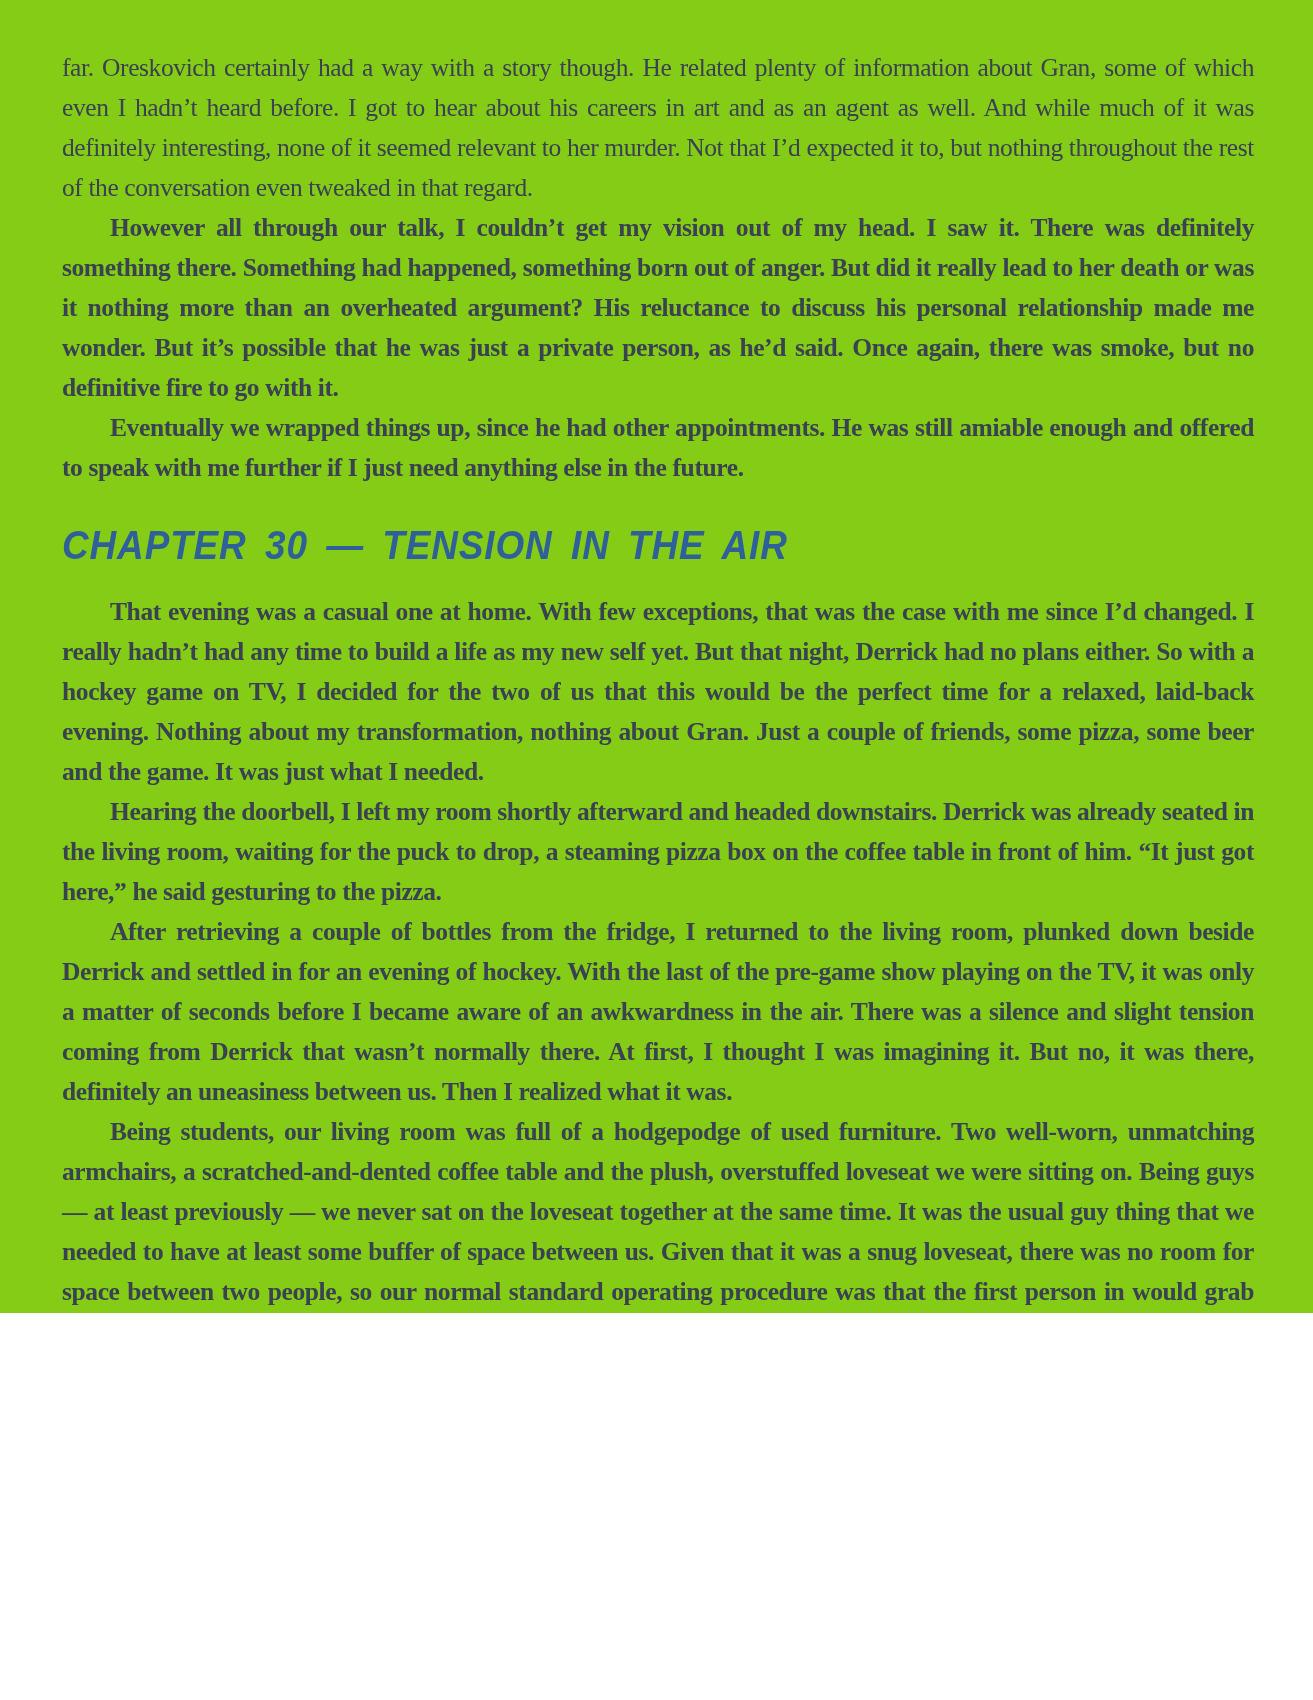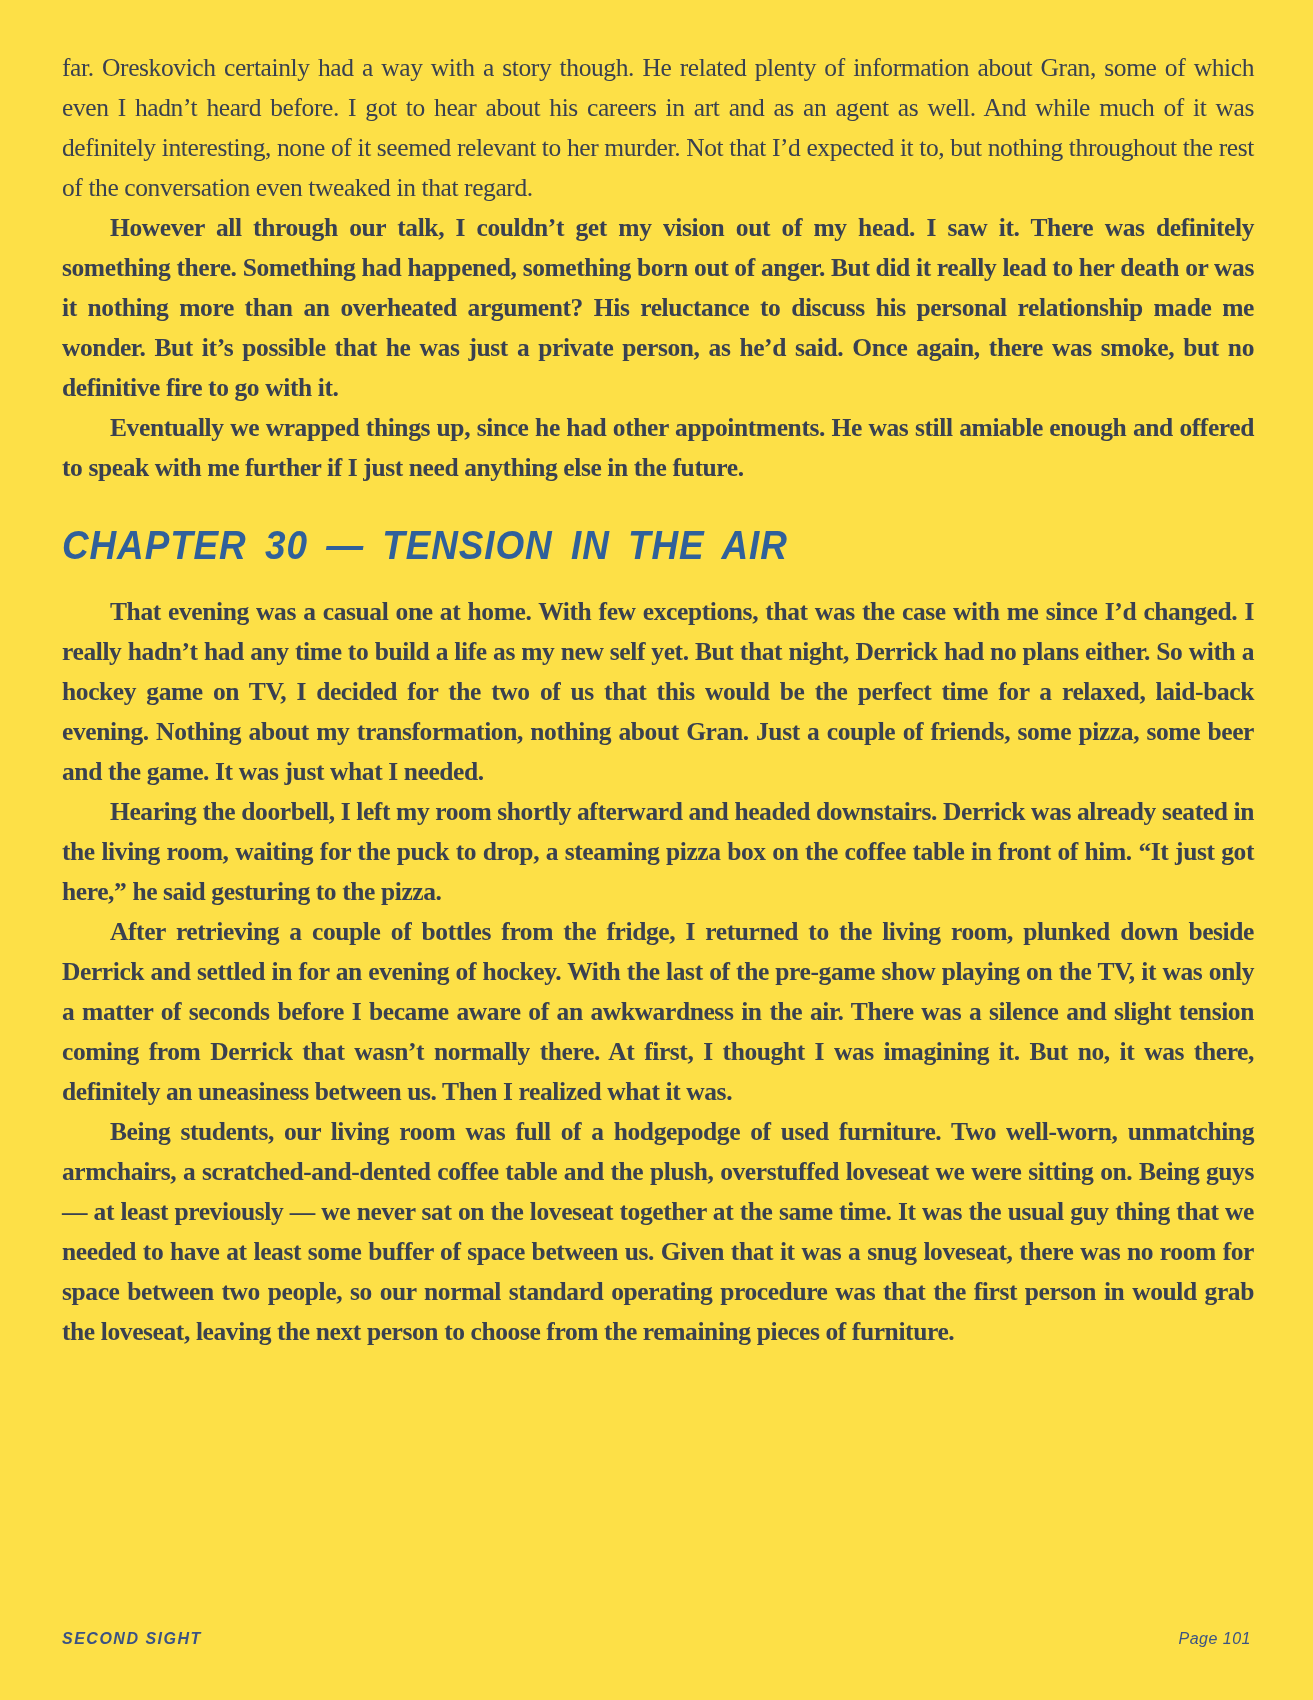--- a/index.html
+++ b/index.html
@@ -1,21 +1,21 @@
 <!DOCTYPE html>
 <html><head>
 <meta charset="utf-8">
 <style>
   * { margin: 0; padding: 0; box-sizing: border-box; }
   html, body { background: #ffffff; }
   .page {
     position: relative;
     width: 1313px;
-    height: 1700px;
-    background: #fde047;
+    height: 1313px;
+    background: #84cc16;
     overflow: hidden;
     font-family: "Liberation Serif", "DejaVu Serif", serif;
   }
   .body-text {
     position: absolute;
     left: 62px;
     top: 48px;
     width: 1192px;
     color: #3a4150;
     font-size: 25.5px;

